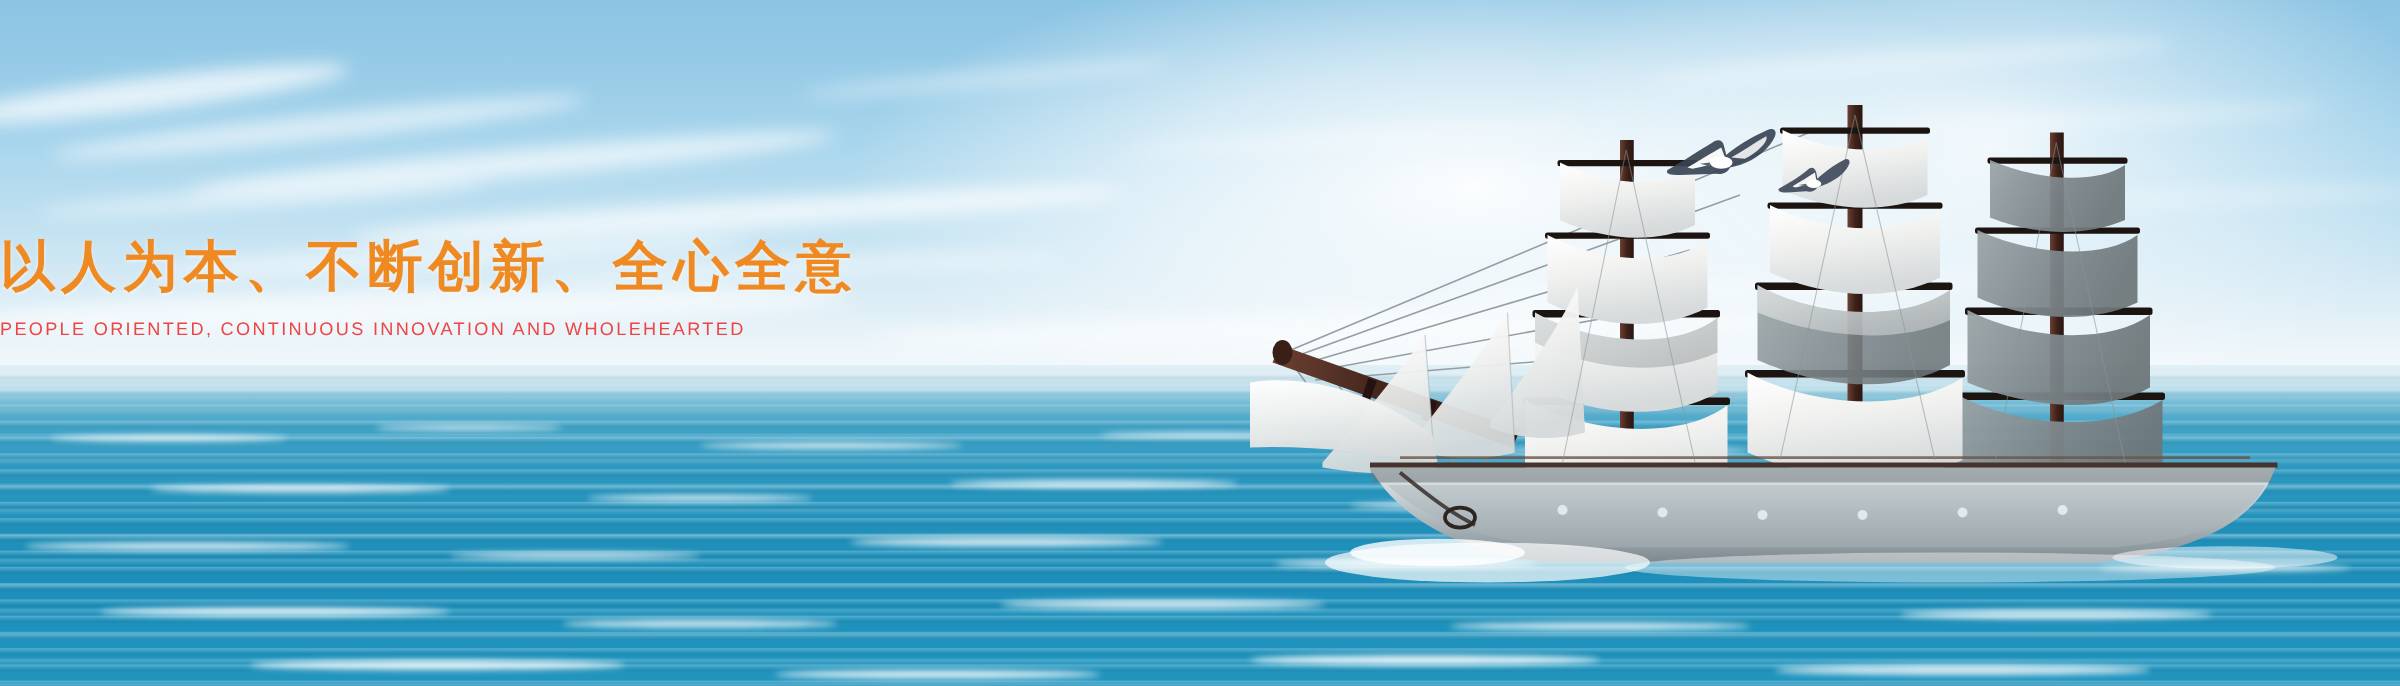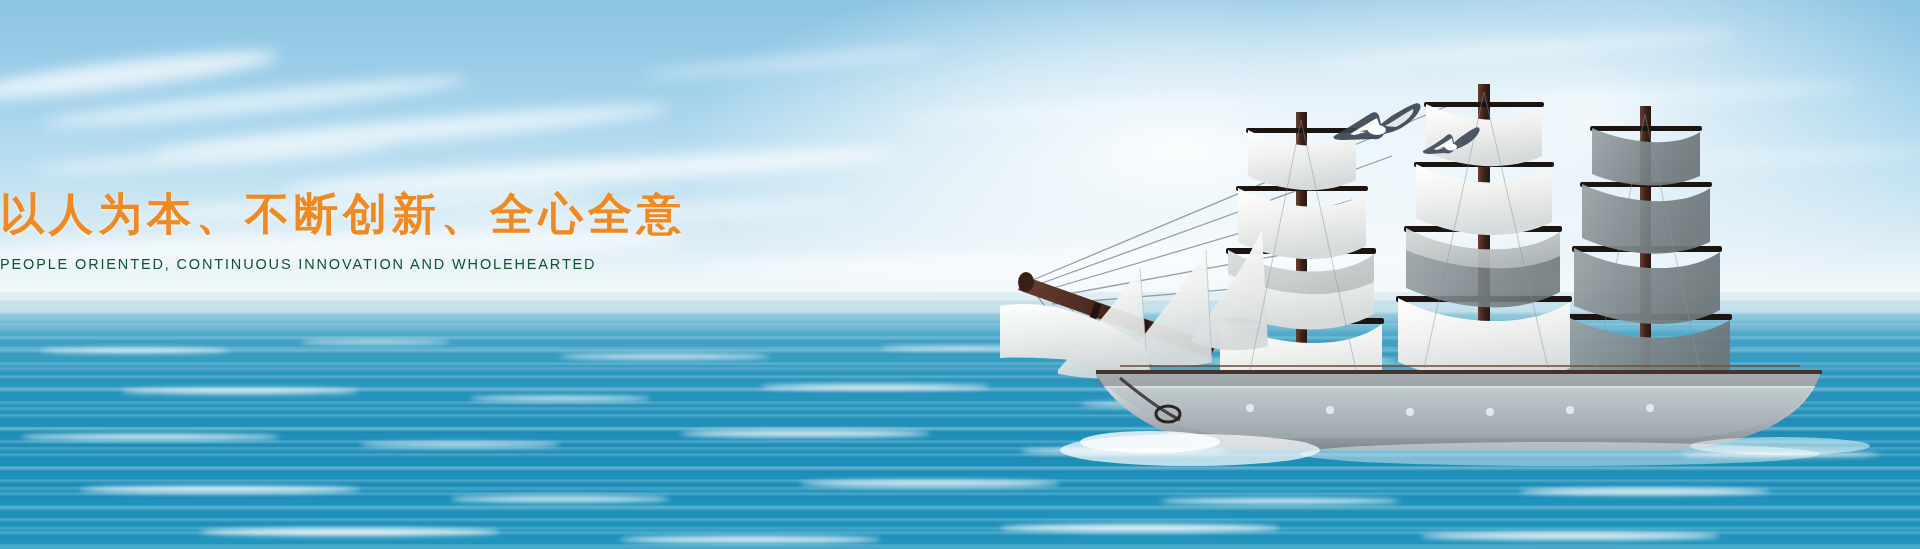--- a/index.html
+++ b/index.html
@@ -139,21 +139,21 @@
     color:#ef8a23;
     letter-spacing:5px;
     line-height:1.18;
     text-shadow:0 1px 3px rgba(255,255,255,0.85), 0 0 1px rgba(200,110,10,.35);
     white-space:nowrap;
   }
   .subline {
     margin-top:16px;
     font-size:14.5px;
     font-weight:400;
-    color:#14532d;
+    color:#ef4444;
     letter-spacing:1.85px;
     white-space:nowrap;
   }
 
   
   .ship-layer {
     position:absolute;
     left:1000px; top:70px;
     width:920px; height:400px;
     z-index:30;

